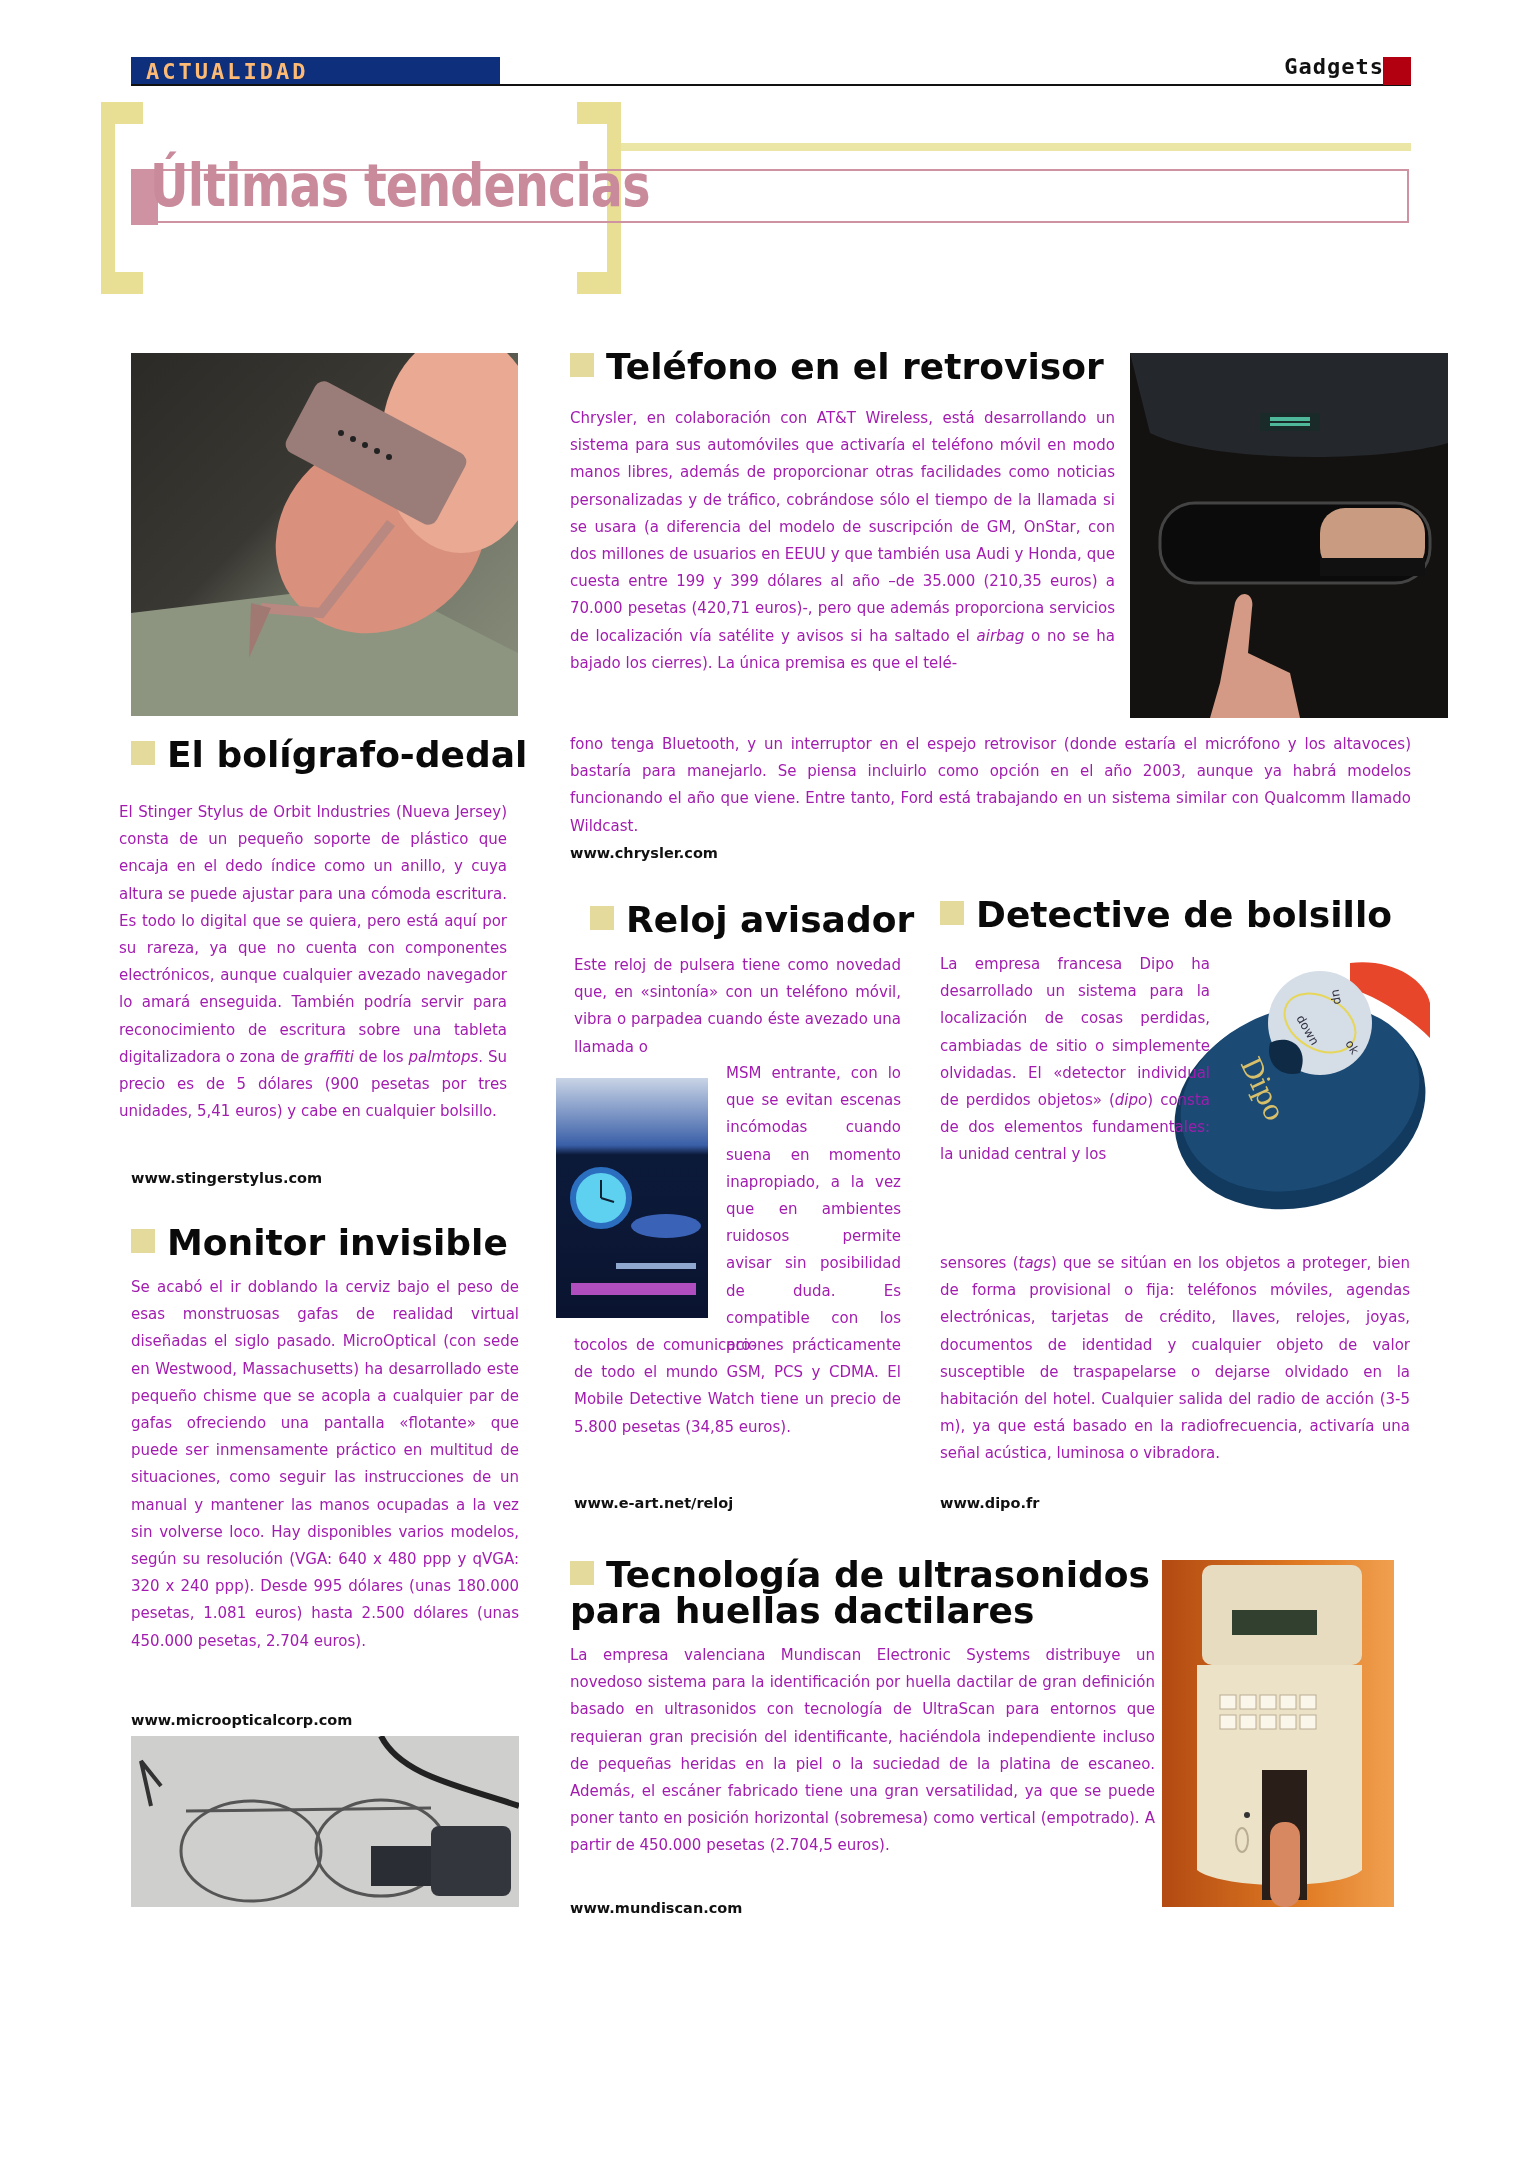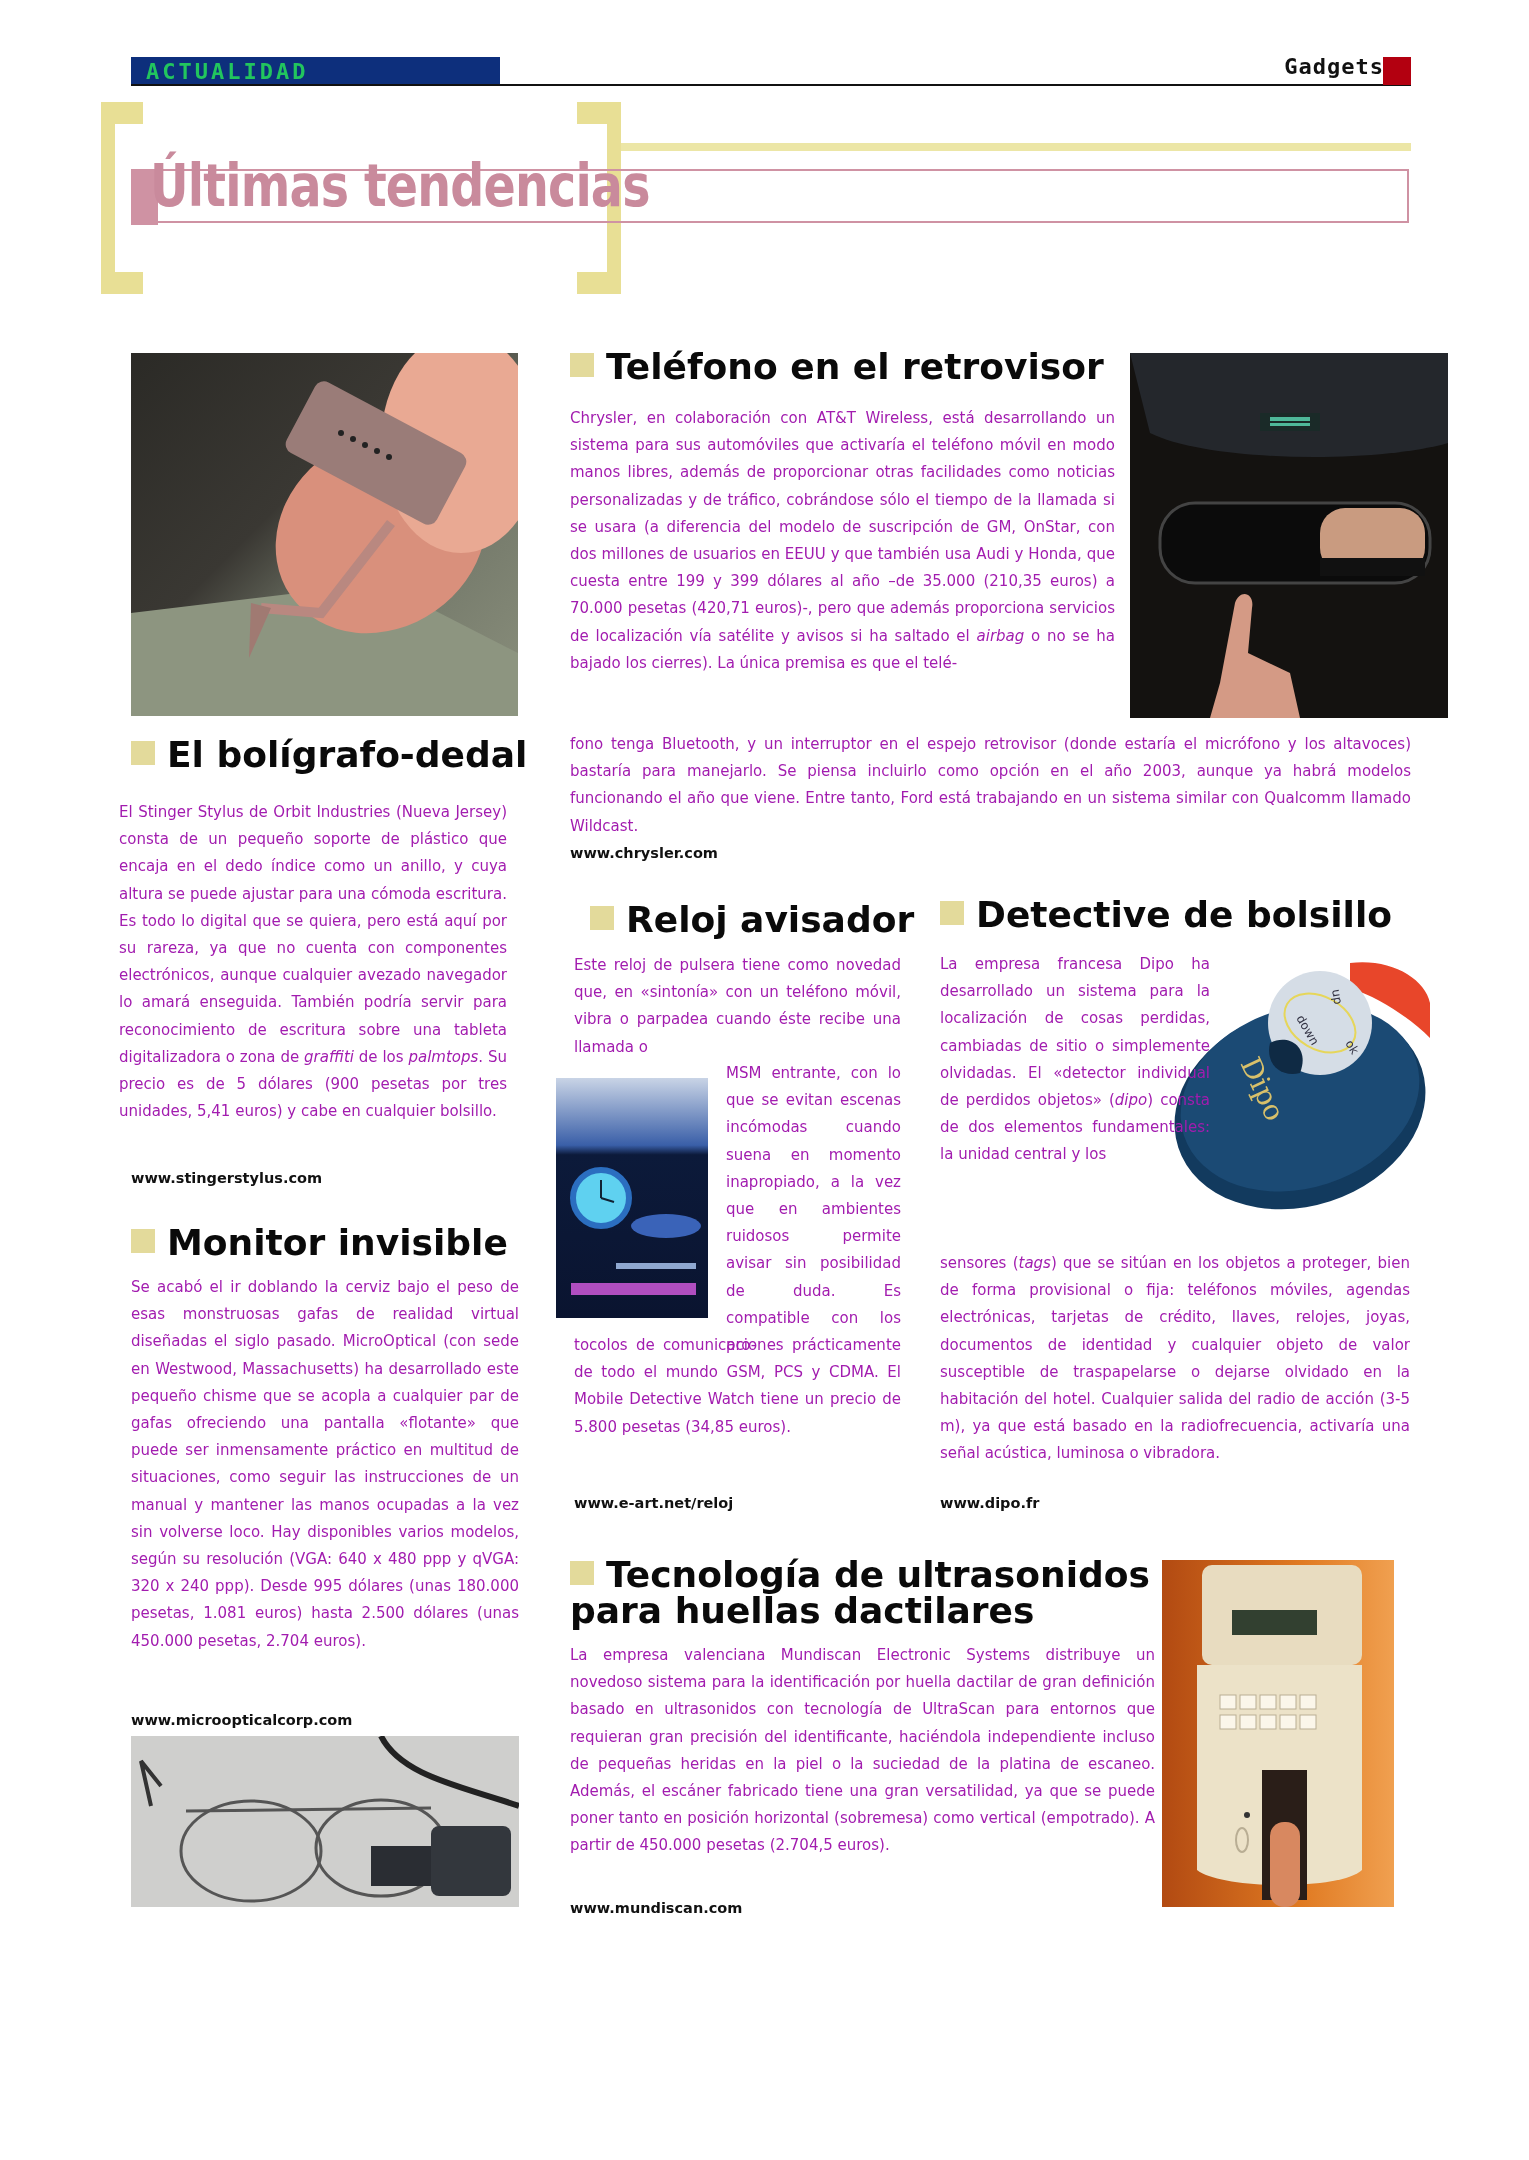--- a/index.html
+++ b/index.html
@@ -1,20 +1,20 @@
 <!DOCTYPE html>
 <html><head>
 <meta charset="utf-8">
 <style>
   html,body{margin:0;padding:0;background:#ffffff;}
   body{width:1529px;height:2160px;position:relative;overflow:hidden;font-family:"DejaVu Sans","Liberation Sans",sans-serif;color:#1a1a1a;}
   .abs{position:absolute;}
   
   .hdr-blue{left:131px;top:57px;width:369px;height:28px;background:#0d2f7c;}
-  .hdr-blue span{position:absolute;left:15px;top:2px;color:#22c55e;font-family:"DejaVu Sans Mono","Liberation Mono",monospace;font-weight:bold;font-size:22px;letter-spacing:3px;}
+  .hdr-blue span{position:absolute;left:15px;top:2px;color:#fdba74;font-family:"DejaVu Sans Mono","Liberation Mono",monospace;font-weight:bold;font-size:22px;letter-spacing:3px;}
   .hdr-line{left:131px;top:84px;width:1280px;height:2px;background:#111;}
   .hdr-sec{right:145px;top:54px;font-family:"DejaVu Sans Mono","Liberation Mono",monospace;font-weight:bold;font-size:22px;color:#111;letter-spacing:1px;}
   .hdr-red{left:1383px;top:57px;width:28px;height:28px;background:#b30010;}
   
   .brk{background:#e8df95;}
   .title-yline{left:621px;top:143px;width:790px;height:8px;background:#ece6a6;}
   .title-box{left:131px;top:169px;width:1278px;height:54px;border:2px solid #cf92a3;box-sizing:border-box;}
   .title-block{left:131px;top:169px;width:27px;height:56px;background:#cf92a3;}
   .title-text{left:150px;top:152px;font-size:58px;font-weight:bold;color:#c98a9c;font-family:"DejaVu Sans","Liberation Sans",sans-serif;letter-spacing:-1px;white-space:nowrap;transform:scaleX(0.82);transform-origin:left top;}
   
@@ -106,21 +106,21 @@
     <rect x="30" y="150" width="270" height="80" rx="35" fill="#0b0b0b" stroke="#444" stroke-width="3"></rect>
     <rect x="190" y="155" width="105" height="65" rx="25" fill="#c99b80"></rect>
     <rect x="190" y="205" width="105" height="18" fill="#111"></rect>
     <path d="M90,330 L105,250 C110,235 125,240 122,255 L118,300 L160,320 L170,365 L80,365 Z" fill="#d49a85"></path>
   </svg>
 </div>
 
 <div class="h2" style="left:574px;top:900px;padding-left:16px;">
   <span class="sq"></span><span>Reloj avisador</span>
 </div>
-<div class="body" style="left:574px;top:952px;width:327px;">Este reloj de pulsera tiene como novedad que, en «sintonía» con un teléfono móvil, vibra o parpadea cuando éste recibe una llamada o</div>
+<div class="body" style="left:574px;top:952px;width:327px;">Este reloj de pulsera tiene como novedad que, en «sintonía» con un teléfono móvil, vibra o parpadea cuando éste avezado una llamada o</div>
 <div class="img" style="left:556px;top:1078px;width:152px;height:240px;background:linear-gradient(#c9d4e6,#3a5fa8 28%,#0c1a3a 32%,#0a1430 100%);">
   <svg width="152" height="240" viewBox="0 0 152 240">
     <circle cx="45" cy="120" r="28" fill="#5fd1f0" stroke="#2b6ec0" stroke-width="6"></circle>
     <line x1="45" y1="120" x2="45" y2="102" stroke="#123" stroke-width="2"></line>
     <line x1="45" y1="120" x2="58" y2="124" stroke="#123" stroke-width="2"></line>
     <ellipse cx="110" cy="148" rx="35" ry="12" fill="#3a63b8"></ellipse>
     <rect x="60" y="185" width="80" height="6" fill="#8fa8d0"></rect>
     <rect x="15" y="205" width="125" height="12" fill="#b04ec0"></rect>
   </svg>
 </div>

